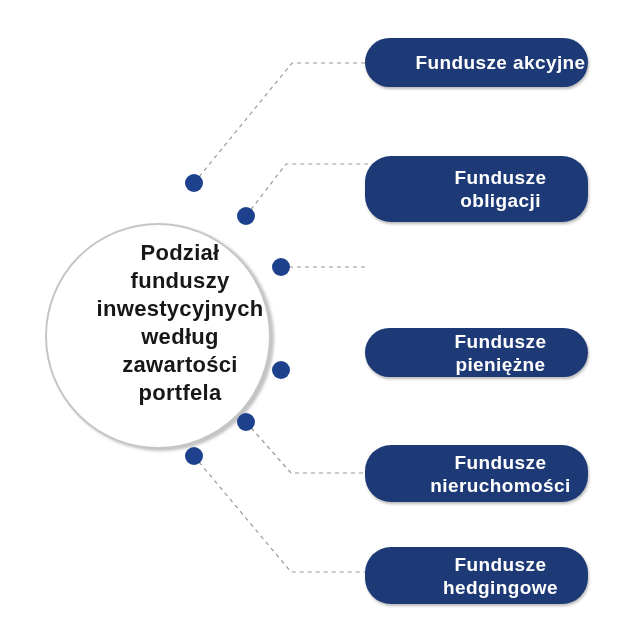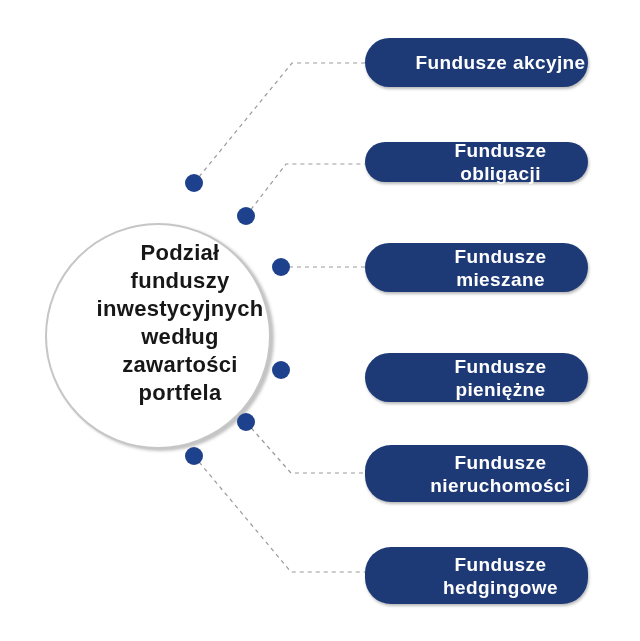--- a/index.html
+++ b/index.html
@@ -82,23 +82,23 @@
     color: var(--pill-text, #ffffff);
     font-size: 19px;
     font-weight: 700;
     letter-spacing: 0.4px;
     line-height: 23px;
     text-align: center;
     white-space: pre-line;
     padding-left: 48px;
   }
   .p1 { top: 38px;  height: 49px; }
-  .p2 { top: 142px; height: 40px; }
+  .p2 { top: 156px; height: 66px; }
   .p3 { top: 243px; height: 49px; }
-  .p4 { top: 353px; height: 49px; }
+  .p4 { top: 328px; height: 49px; }
   .p5 { top: 445px; height: 57px; }
   .p6 { top: 547px; height: 57px; }
 </style>
 </head>
 <body>
 
 <div class="canvas">
 
   <svg class="connectors" viewBox="0 0 640 641" xmlns="http://www.w3.org/2000/svg" aria-hidden="true">
     <polyline points="194,183 292,63 368,63"></polyline>
@@ -123,23 +123,20 @@
   <div class="dot d4"></div>
   <div class="dot d5"></div>
   <div class="dot d6"></div>
 
   <div class="pill p1">
     <span class="pill-label">Fundusze akcyjne</span>
   </div>
   <div class="pill p2">
     <span class="pill-label">Fundusze obligacji</span>
   </div>
-  <div class="pill p3">
-    <span class="pill-label">Fundusze mieszane</span>
-  </div>
   <div class="pill p4">
     <span class="pill-label">Fundusze pieniężne</span>
   </div>
   <div class="pill p5">
     <span class="pill-label">Fundusze
 nieruchomości</span>
   </div>
   <div class="pill p6">
     <span class="pill-label">Fundusze
 hedgingowe</span>

